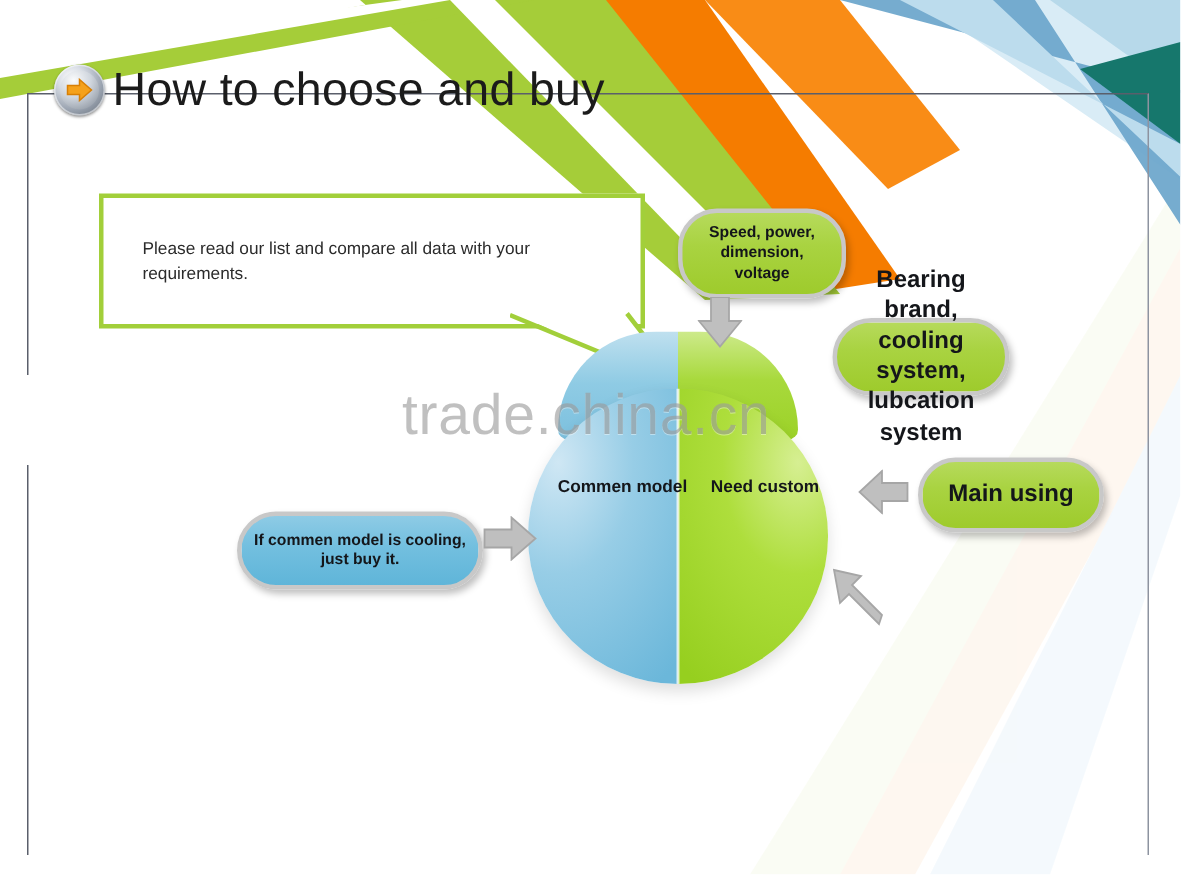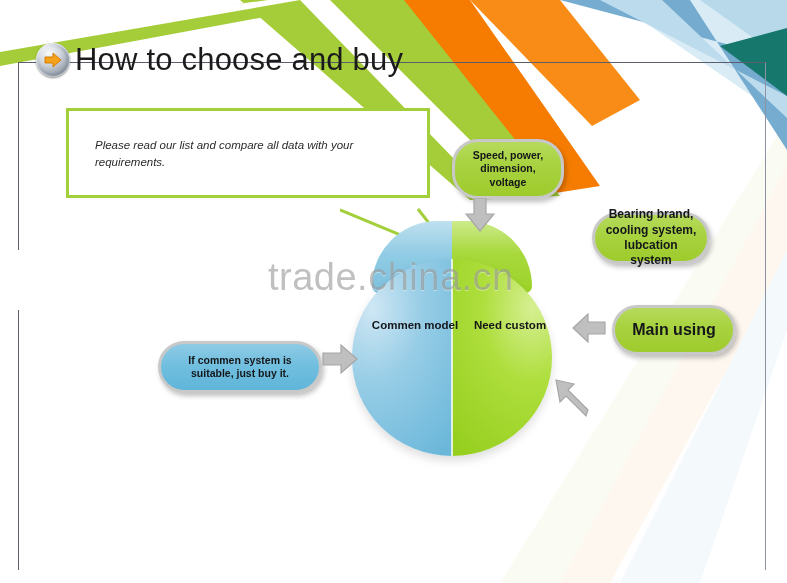--- a/index.html
+++ b/index.html
@@ -54,22 +54,22 @@
     display:flex;align-items:center;justify-content:center;
   }
   .title-bullet svg{display:block;}
   .title-text{
     font-size:31px;color:#1b1b1b;font-weight:400;
     letter-spacing:.2px;white-space:nowrap;
   }
 
   
   .callout{
-    position:absolute;left:66px;top:108px;width:364px;height:90px;
-    border:3px solid #a2cf3a;background:#ffffff;box-sizing:border-box;font-style:italic;
+    position:absolute;left:66px;top:129px;width:364px;height:90px;
+    border:3px solid #a2cf3a;background:#ffffff;box-sizing:border-box;
   }
   .callout-text{
     position:absolute;left:26px;top:26px;width:300px;
     font-size:11.5px;color:#2b2b2b;line-height:1.45;
   }
   .callout-tail{position:absolute;left:340px;top:208px;pointer-events:none;}
 
   
   .pie-wrap{position:absolute;left:352px;top:221px;width:200px;height:235px;}
   .pie-top{
@@ -133,21 +133,21 @@
     background:linear-gradient(180deg,#b6da5c 0%, #a9d341 40%, #9ecb2c 100%);
     color:#14161a;
   }
   .pill.blue{
     background:linear-gradient(180deg,#8ecbe5 0%, #72bfdf 45%, #5fb5d9 100%);
     color:#14161a;
   }
   .pill .txt{display:block;}
 
   #box-speed{left:452px;top:139px;width:112px;height:60px;font-size:10.5px;font-weight:bold;}
-  #box-bearing{left:592px;top:212px;width:118px;height:52px;font-size:12px;font-weight:bold;}
+  #box-bearing{left:555px;top:212px;width:118px;height:52px;font-size:16px;font-weight:bold;}
   #box-main{left:612px;top:305px;width:124px;height:50px;font-size:16px;font-weight:bold;}
   #box-budget{left:594px;top:398px;width:122px;height:48px;font-size:11px;font-weight:bold;}
   #box-commen{left:158px;top:341px;width:164px;height:52px;font-size:10.5px;font-weight:bold;}
 
   
   .arrow{position:absolute;pointer-events:none;}
   #arrow-down{left:465px;top:198px;}
   #arrow-left-main{left:572px;top:313px;}
   #arrow-diag-budget{left:554px;top:378px;}
   #arrow-right-commen{left:322px;top:344px;}
@@ -227,21 +227,21 @@
   <div class="pill green" id="box-speed">
     <span class="txt">Speed, power, dimension, voltage</span>
   </div>
   <div class="pill green" id="box-bearing">
     <span class="txt">Bearing brand, cooling system, lubcation system</span>
   </div>
   <div class="pill green" id="box-main">
     <span class="txt">Main using</span>
   </div>
   <div class="pill blue" id="box-commen">
-    <span class="txt">If commen system is suitable, just buy it.</span>
+    <span class="txt">If commen model is cooling, just buy it.</span>
   </div>
 
   <svg class="arrow" id="arrow-down" width="30" height="34" viewBox="0 0 30 34">
     <polygon points="9,0 21,0 21,16 29,16 15,33 1,16 9,16" fill="#bfbfbf" stroke="#a6a6a6" stroke-width="1.2"></polygon>
   </svg>
   <svg class="arrow" id="arrow-left-main" width="34" height="30" viewBox="0 0 34 30">
     <polygon points="33,9 33,21 16,21 16,29 1,15 16,1 16,9" fill="#bfbfbf" stroke="#a6a6a6" stroke-width="1.2"></polygon>
   </svg>
   <svg class="arrow" id="arrow-diag-budget" width="42" height="42" viewBox="0 0 42 42">
     <polygon points="2,2 20,6 14,12 34,32 32,38 12,18 6,24" fill="#bfbfbf" stroke="#a6a6a6" stroke-width="1.2"></polygon>

